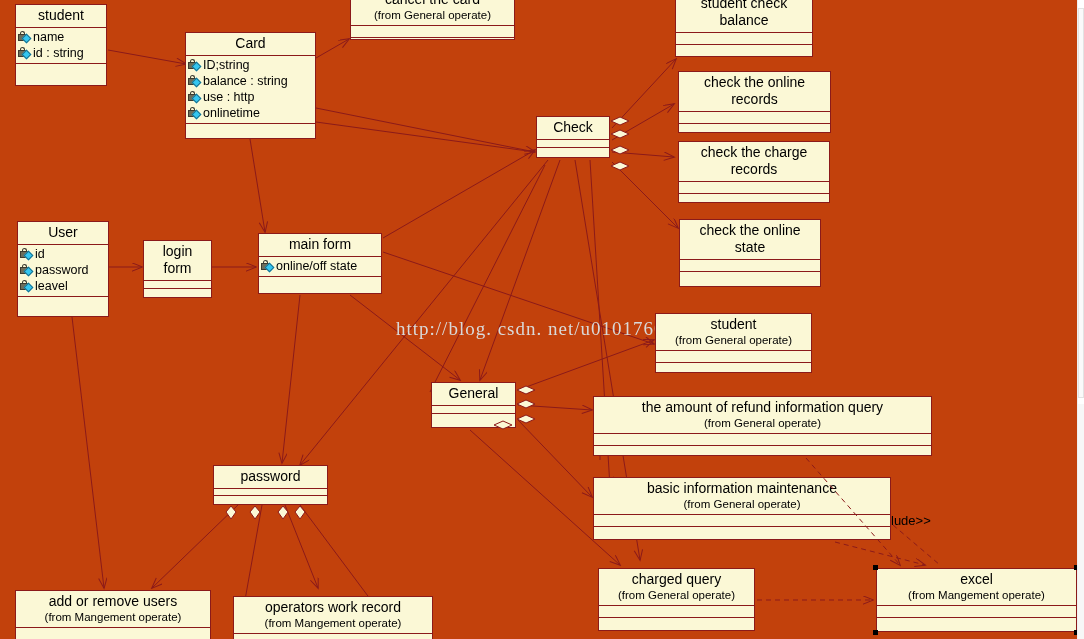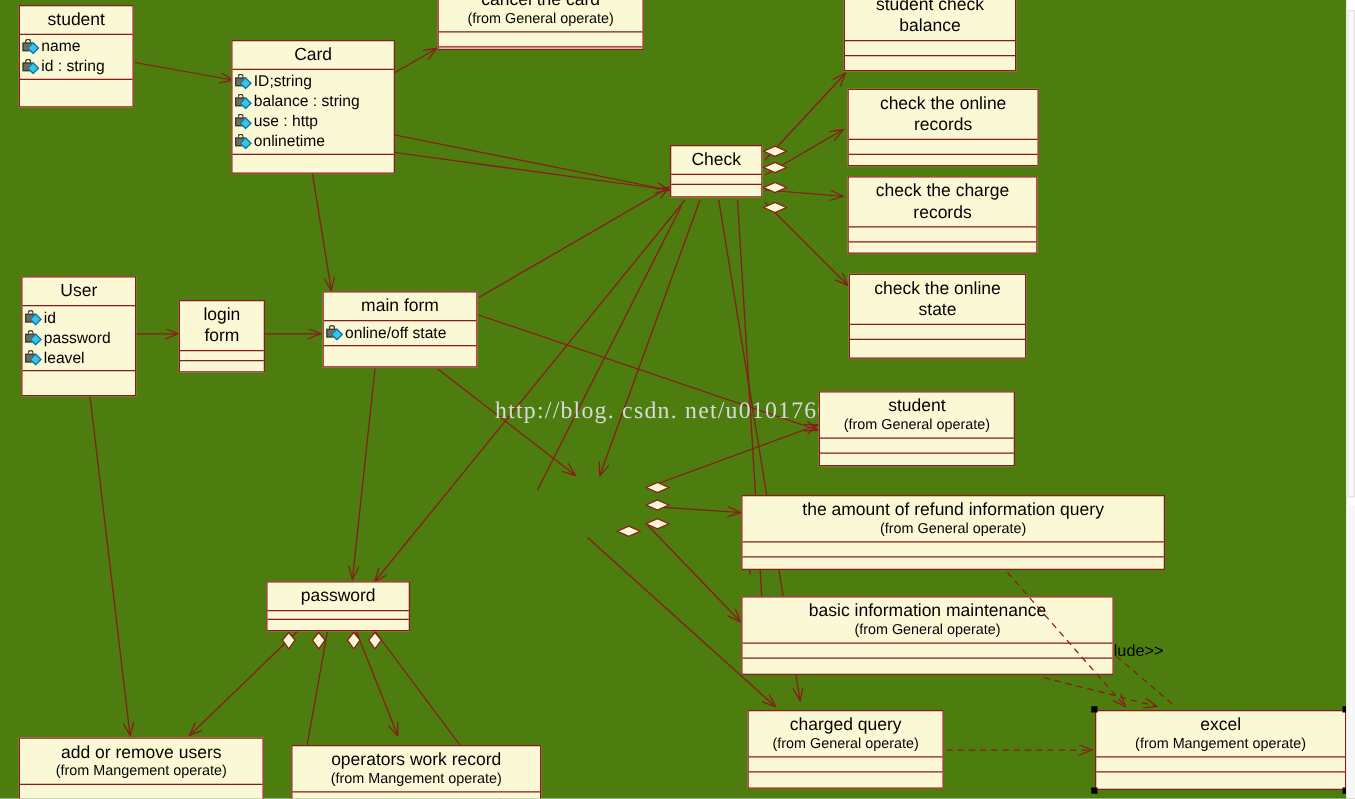--- a/index.html
+++ b/index.html
@@ -8,21 +8,21 @@
     padding: 0;
     background: #ffffff;
   }
   body {
     font-family: "Liberation Sans", sans-serif;
   }
   #canvas {
     position: relative;
     width: 1084px;
     height: 639px;
-    background: #4d7c0f;
+    background: #c2410c;
     overflow: hidden;
   }
   
   .uml-box {
     position: absolute;
     box-sizing: border-box;
     background: #fbf8d6;
     border: 1px solid #8b1a1a;
     z-index: 5;
   }
@@ -411,20 +411,27 @@
     <div class="uml-name wrap">
       <span>student</span>
       <span class="uml-from">(from General operate)</span>
     </div>
     <div class="uml-sep"></div>
     <div class="uml-empty2"></div>
     <div class="uml-sep"></div>
     <div class="uml-empty2"></div>
   </div>
 
+  <div class="uml-box" style="left:431px; top:382px; width:85px; height:46px;">
+    <div class="uml-name">General</div>
+    <div class="uml-sep"></div>
+    <div style="height:7px"></div>
+    <div class="uml-sep"></div>
+    <div style="height:12px"></div>
+  </div>
 
   <div class="uml-box" style="left:593px; top:396px; width:339px; height:60px;">
     <div class="uml-name">
       <span>the amount of refund information query</span>
       <span class="uml-from">(from General operate)</span>
     </div>
     <div class="uml-sep"></div>
     <div class="uml-empty2"></div>
     <div class="uml-sep"></div>
     <div class="uml-empty2"></div>

